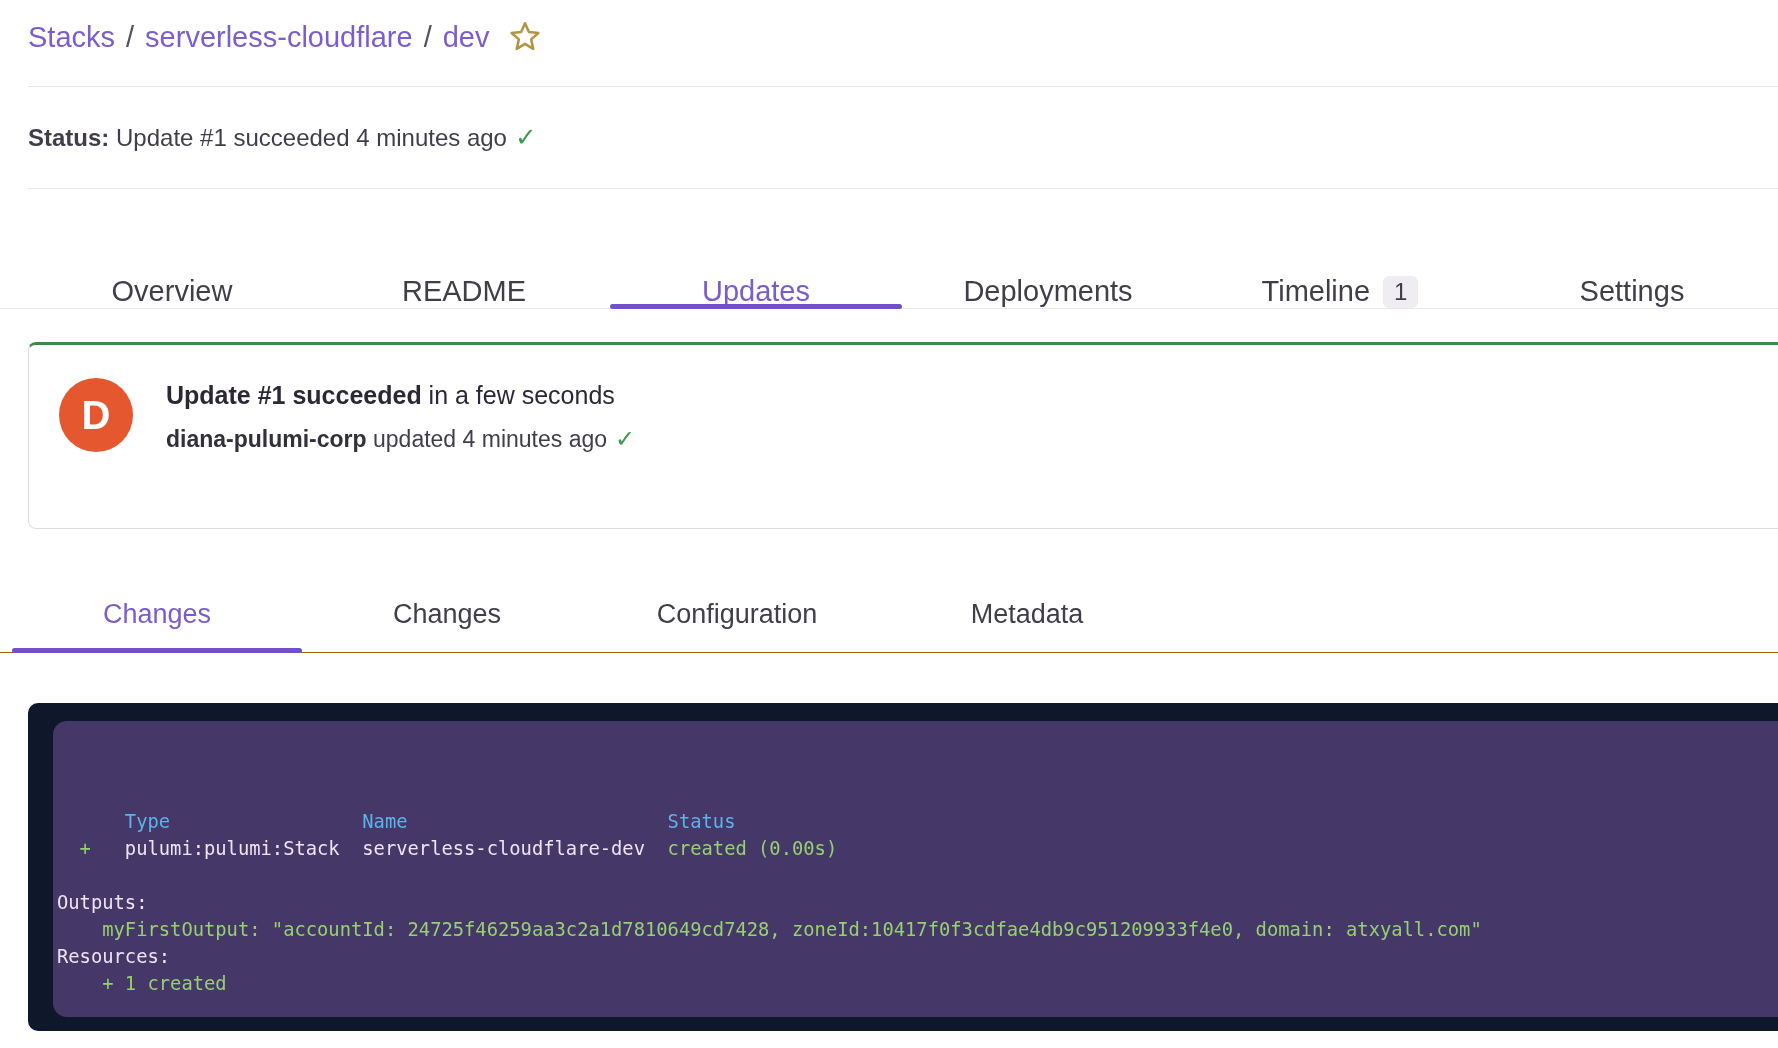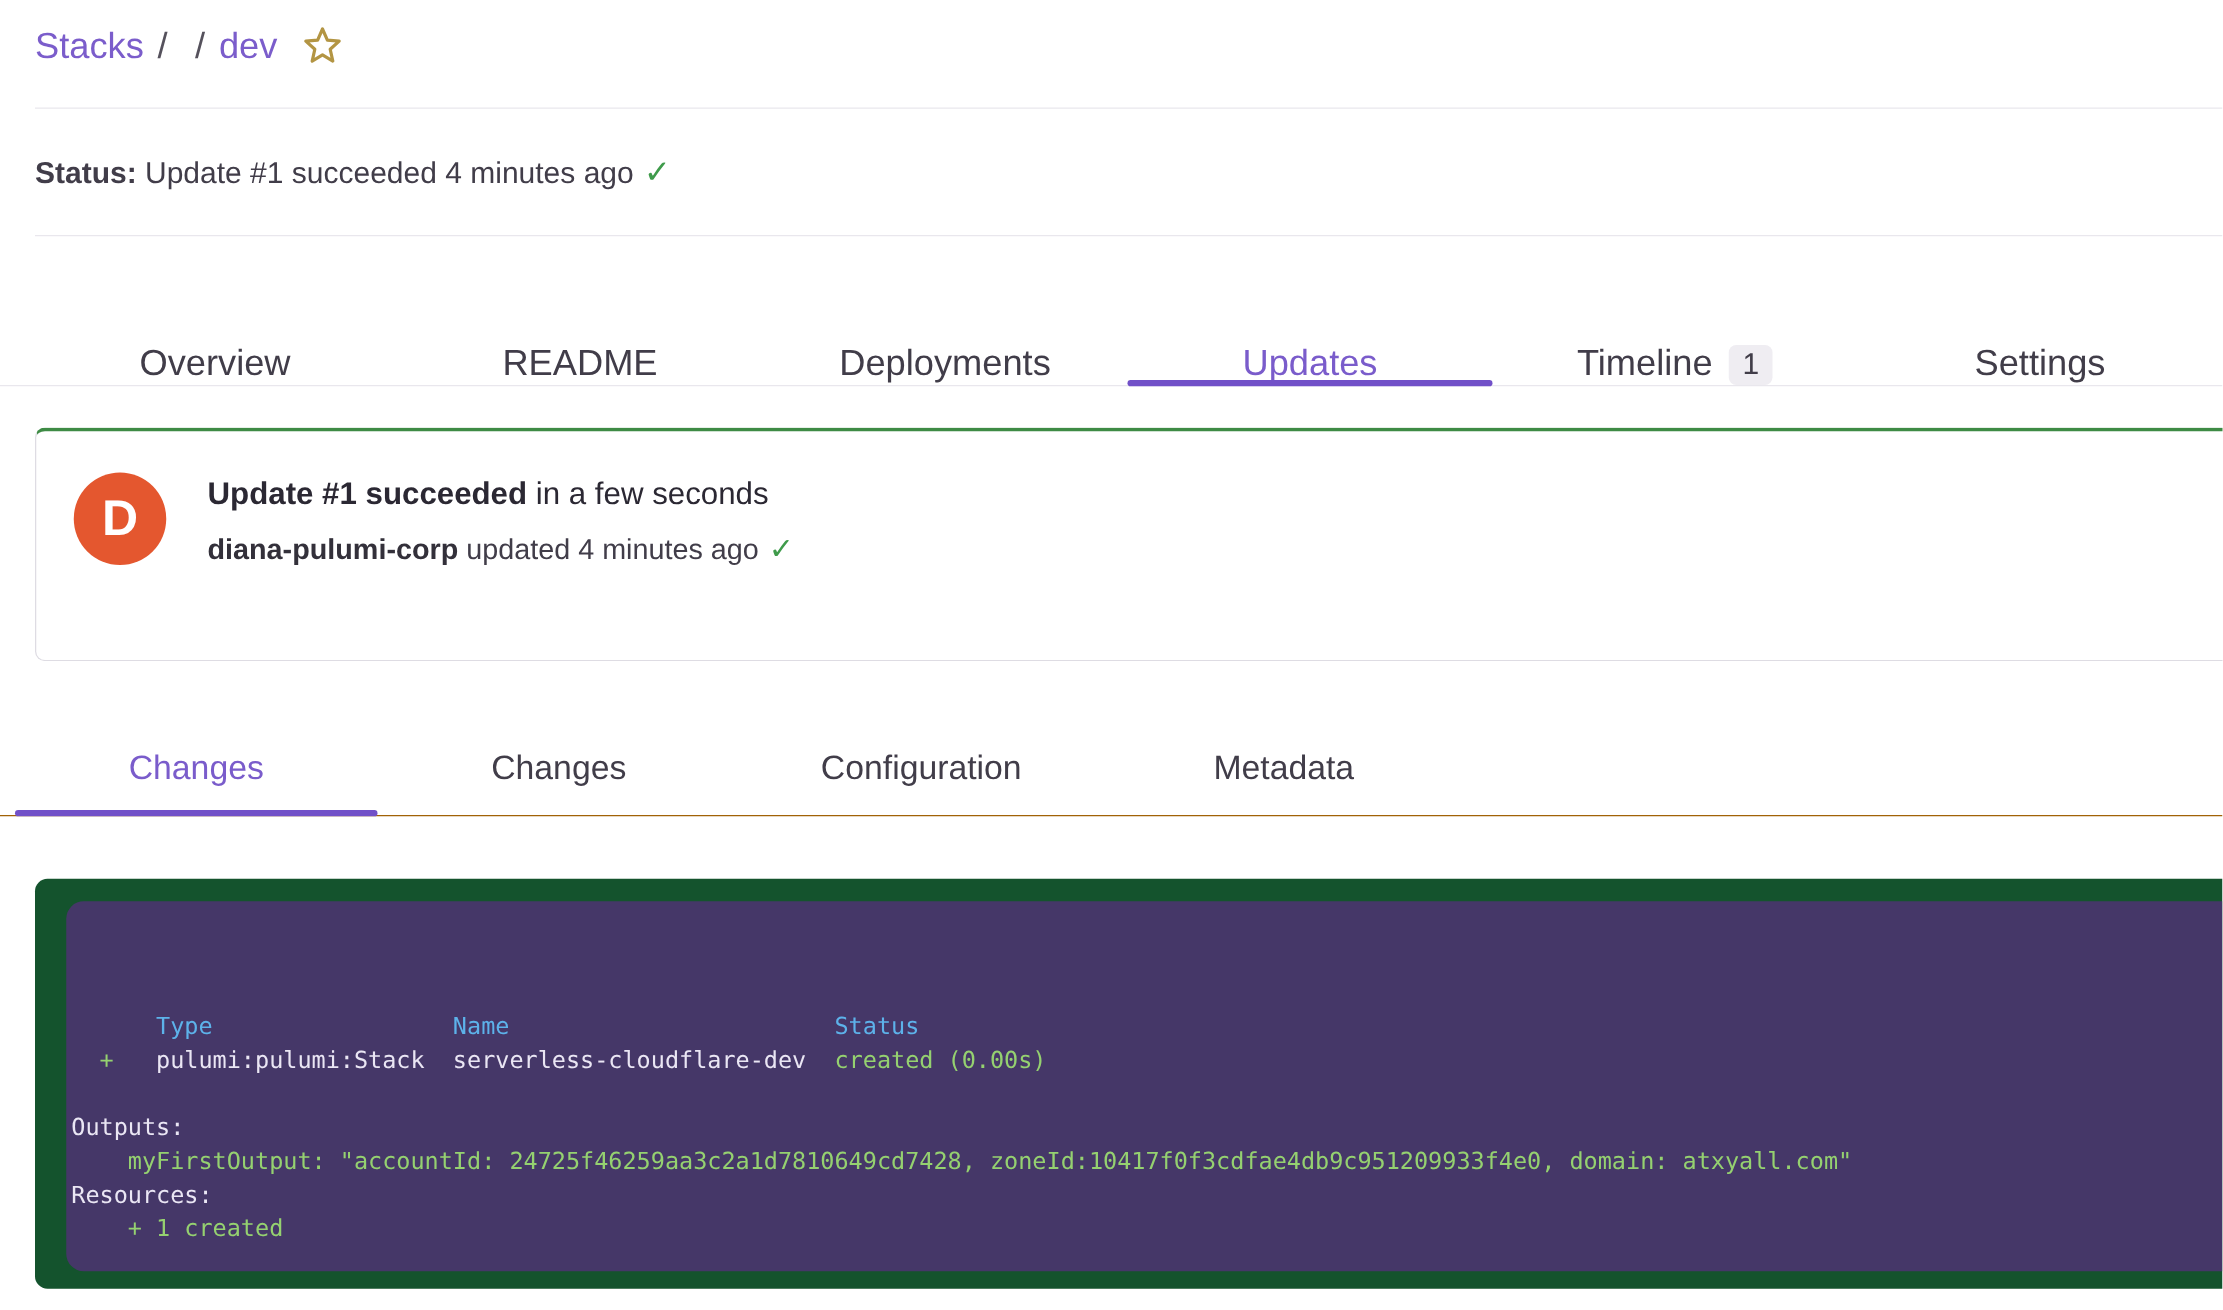--- a/index.html
+++ b/index.html
@@ -74,41 +74,42 @@
   }
   .subtab.active{color:#7a5ccb;font-weight:500;}
   .subtab.active::after{
     content:"";position:absolute;left:0;right:0;bottom:-1px;height:5px;
     background:#7150c8;border-radius:3px;
   }
 
   
   .terminal{
     position:absolute;left:28px;right:0;top:703px;height:328px;
-    background:#14532d;border-radius:10px 0 0 10px;overflow:hidden;
+    background:#0f172a;border-radius:10px 0 0 10px;overflow:hidden;
   }
   .terminal-inner{
     position:absolute;left:25px;top:18px;right:0;bottom:14px;
     background:#453768;border-radius:14px 0 0 14px;
   }
   .console{
     position:absolute;left:29px;top:105px;margin:0;
     font-family:"DejaVu Sans Mono",monospace;font-size:18.8px;line-height:27px;
     white-space:pre;color:#eae6f4;
   }
   .c-blue{color:#5db2ea;}
   .c-green{color:#95d170;}
   .c-text{color:#eae6f4;}
 </style>
 </head>
 <body>
 
 <nav class="breadcrumb">
   <span class="crumb-link">Stacks</span>
   <span class="crumb-sep">/</span>
+  <span class="crumb-link">serverless-cloudflare</span>
   <span class="crumb-sep">/</span>
   <span class="crumb-link">dev</span>
   <button class="star-btn">
     <svg width="36" height="36" viewBox="0 0 24 24" fill="none" stroke="#b39543" stroke-width="1.7" stroke-linejoin="round">
       <path d="M12 2.8l2.6 5.9 6.3.6-4.8 4.3 1.4 6.3-5.5-3.3-5.5 3.3 1.4-6.3-4.8-4.3 6.3-.6z"></path>
     </svg>
   </button>
 </nav>
 
 <div class="rule rule-1"></div>
@@ -119,25 +120,25 @@
 
 <div class="rule rule-2"></div>
 
 <div class="tabbar">
   <div class="tab">
       <span>Overview</span>
     </div>
   <div class="tab">
       <span>README</span>
     </div>
+  <div class="tab active">
+      <span>Updates</span>
+    </div>
   <div class="tab">
       <span>Deployments</span>
-    </div>
-  <div class="tab active">
-      <span>Updates</span>
     </div>
   <div class="tab">
     <span>Timeline</span>
     <span class="tab-badge">1</span>
   </div>
   <div class="tab">
       <span>Settings</span>
     </div>
 </div>
 

